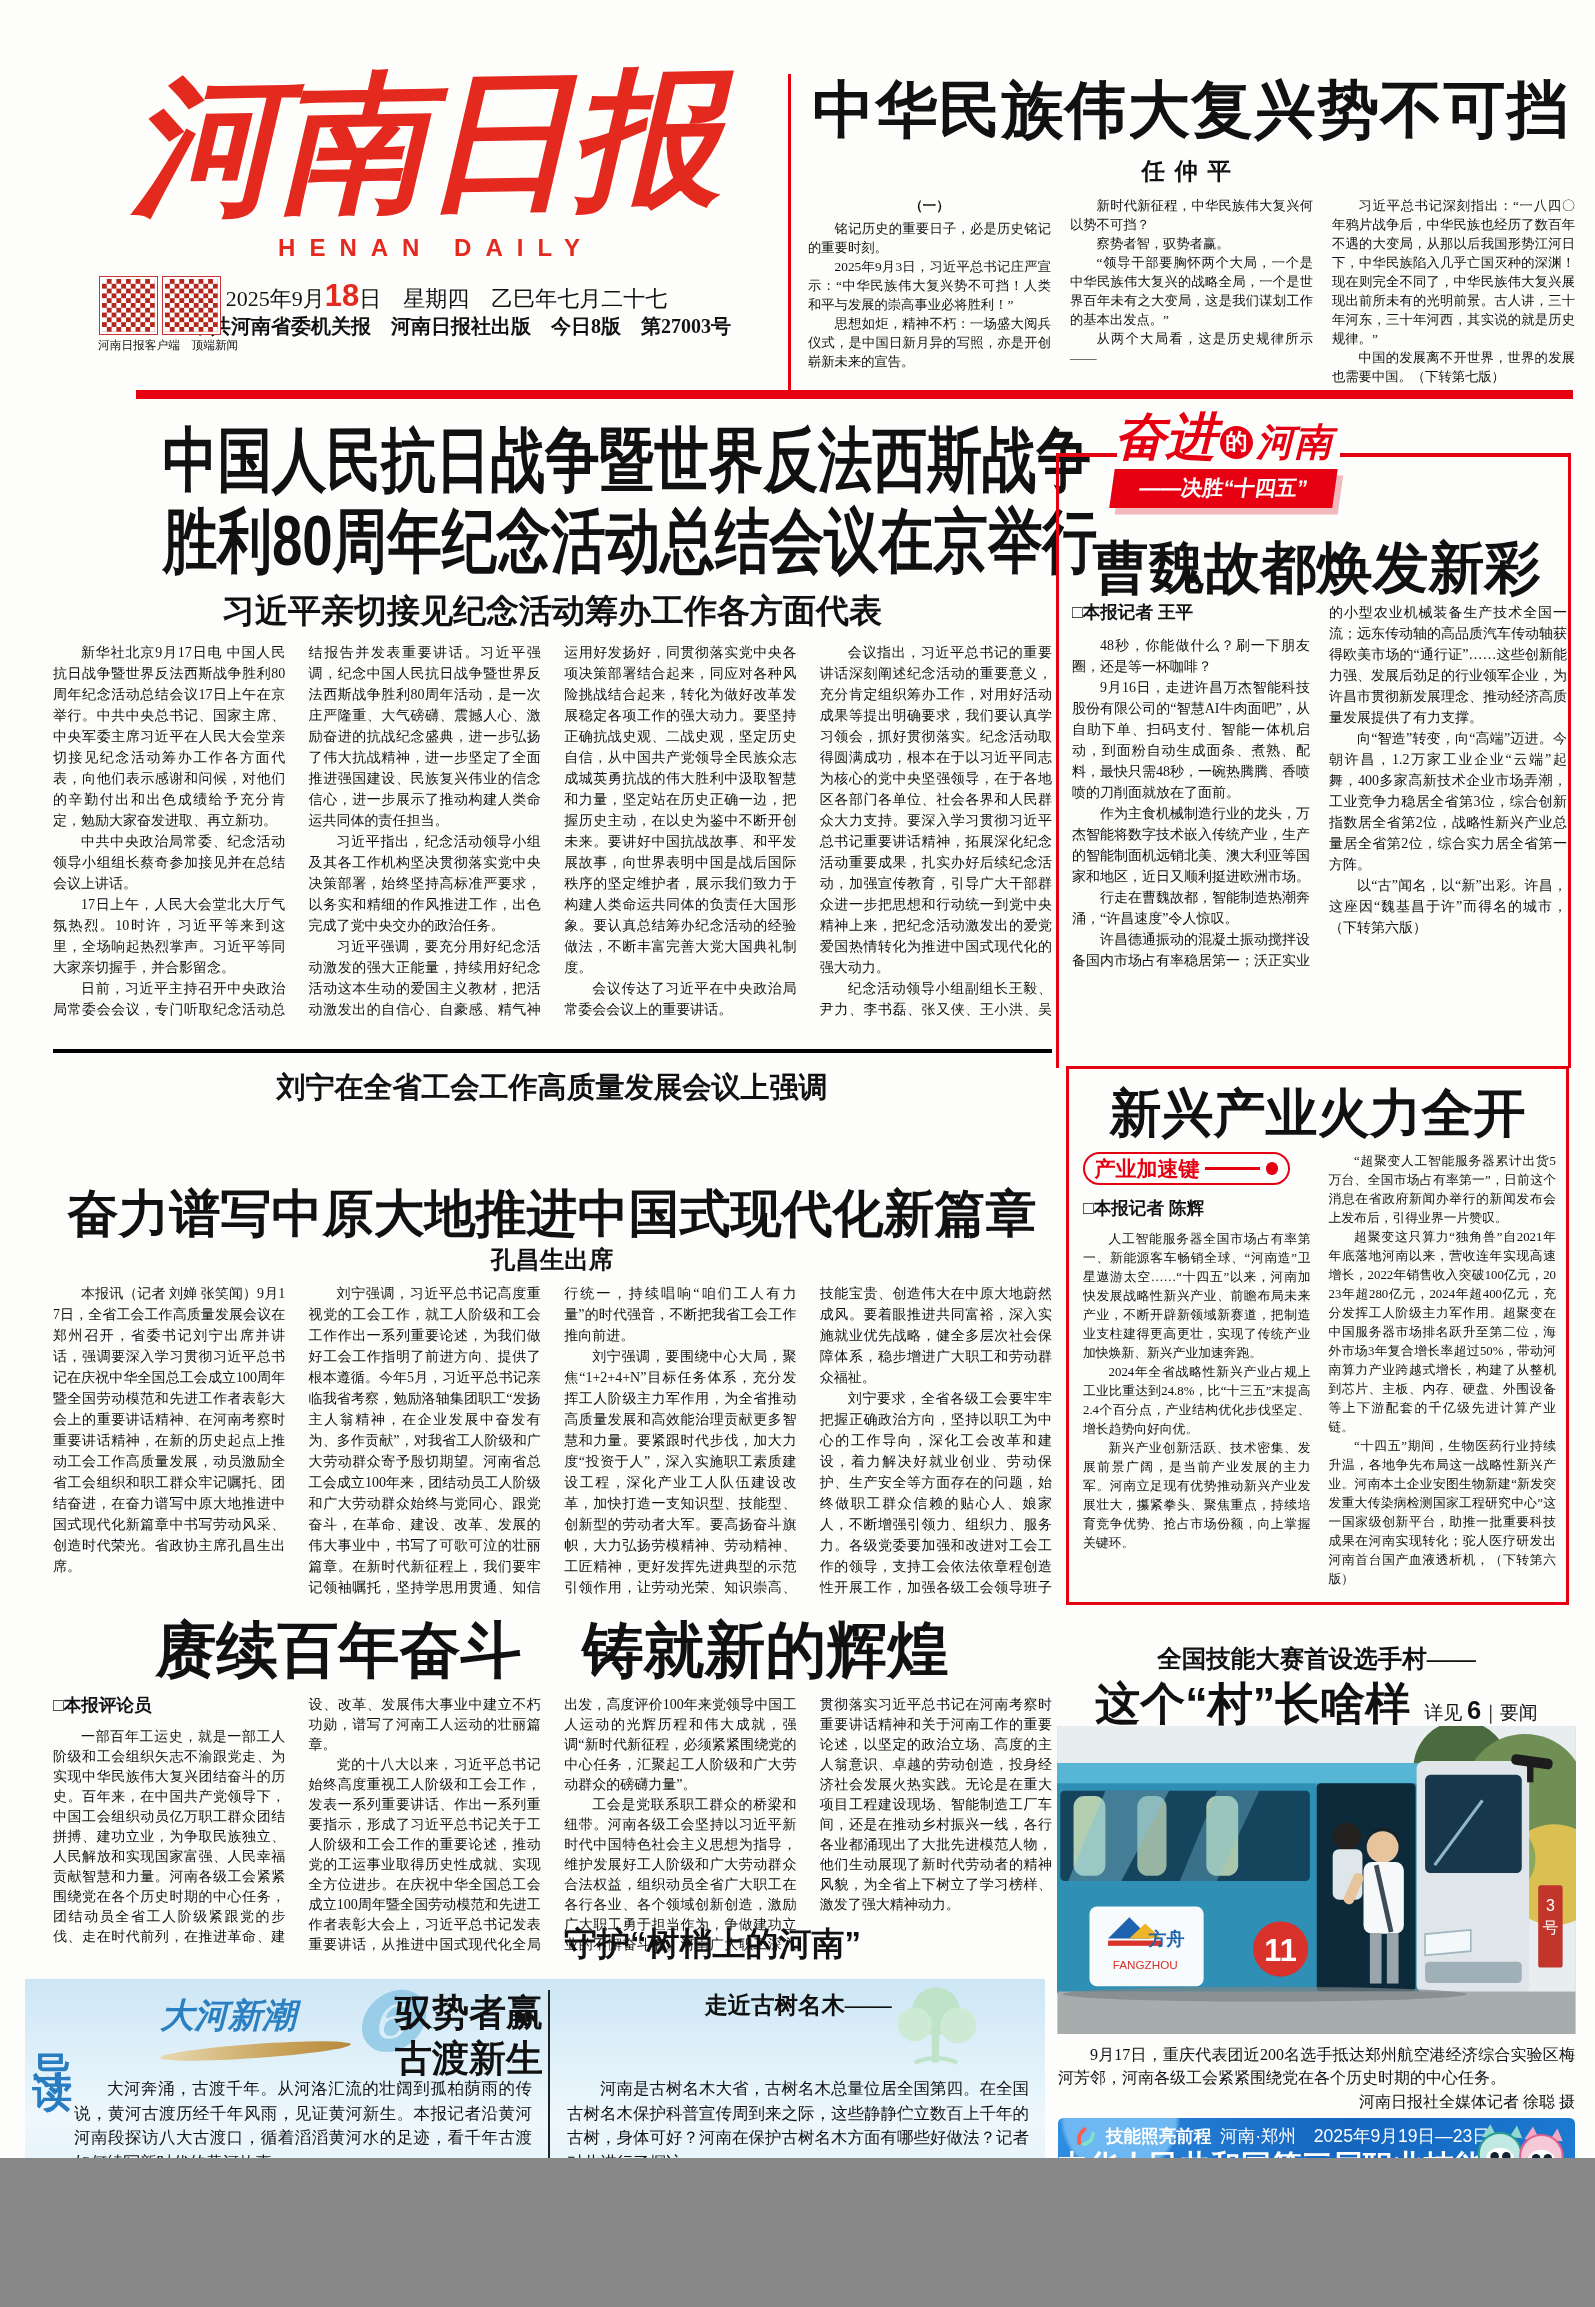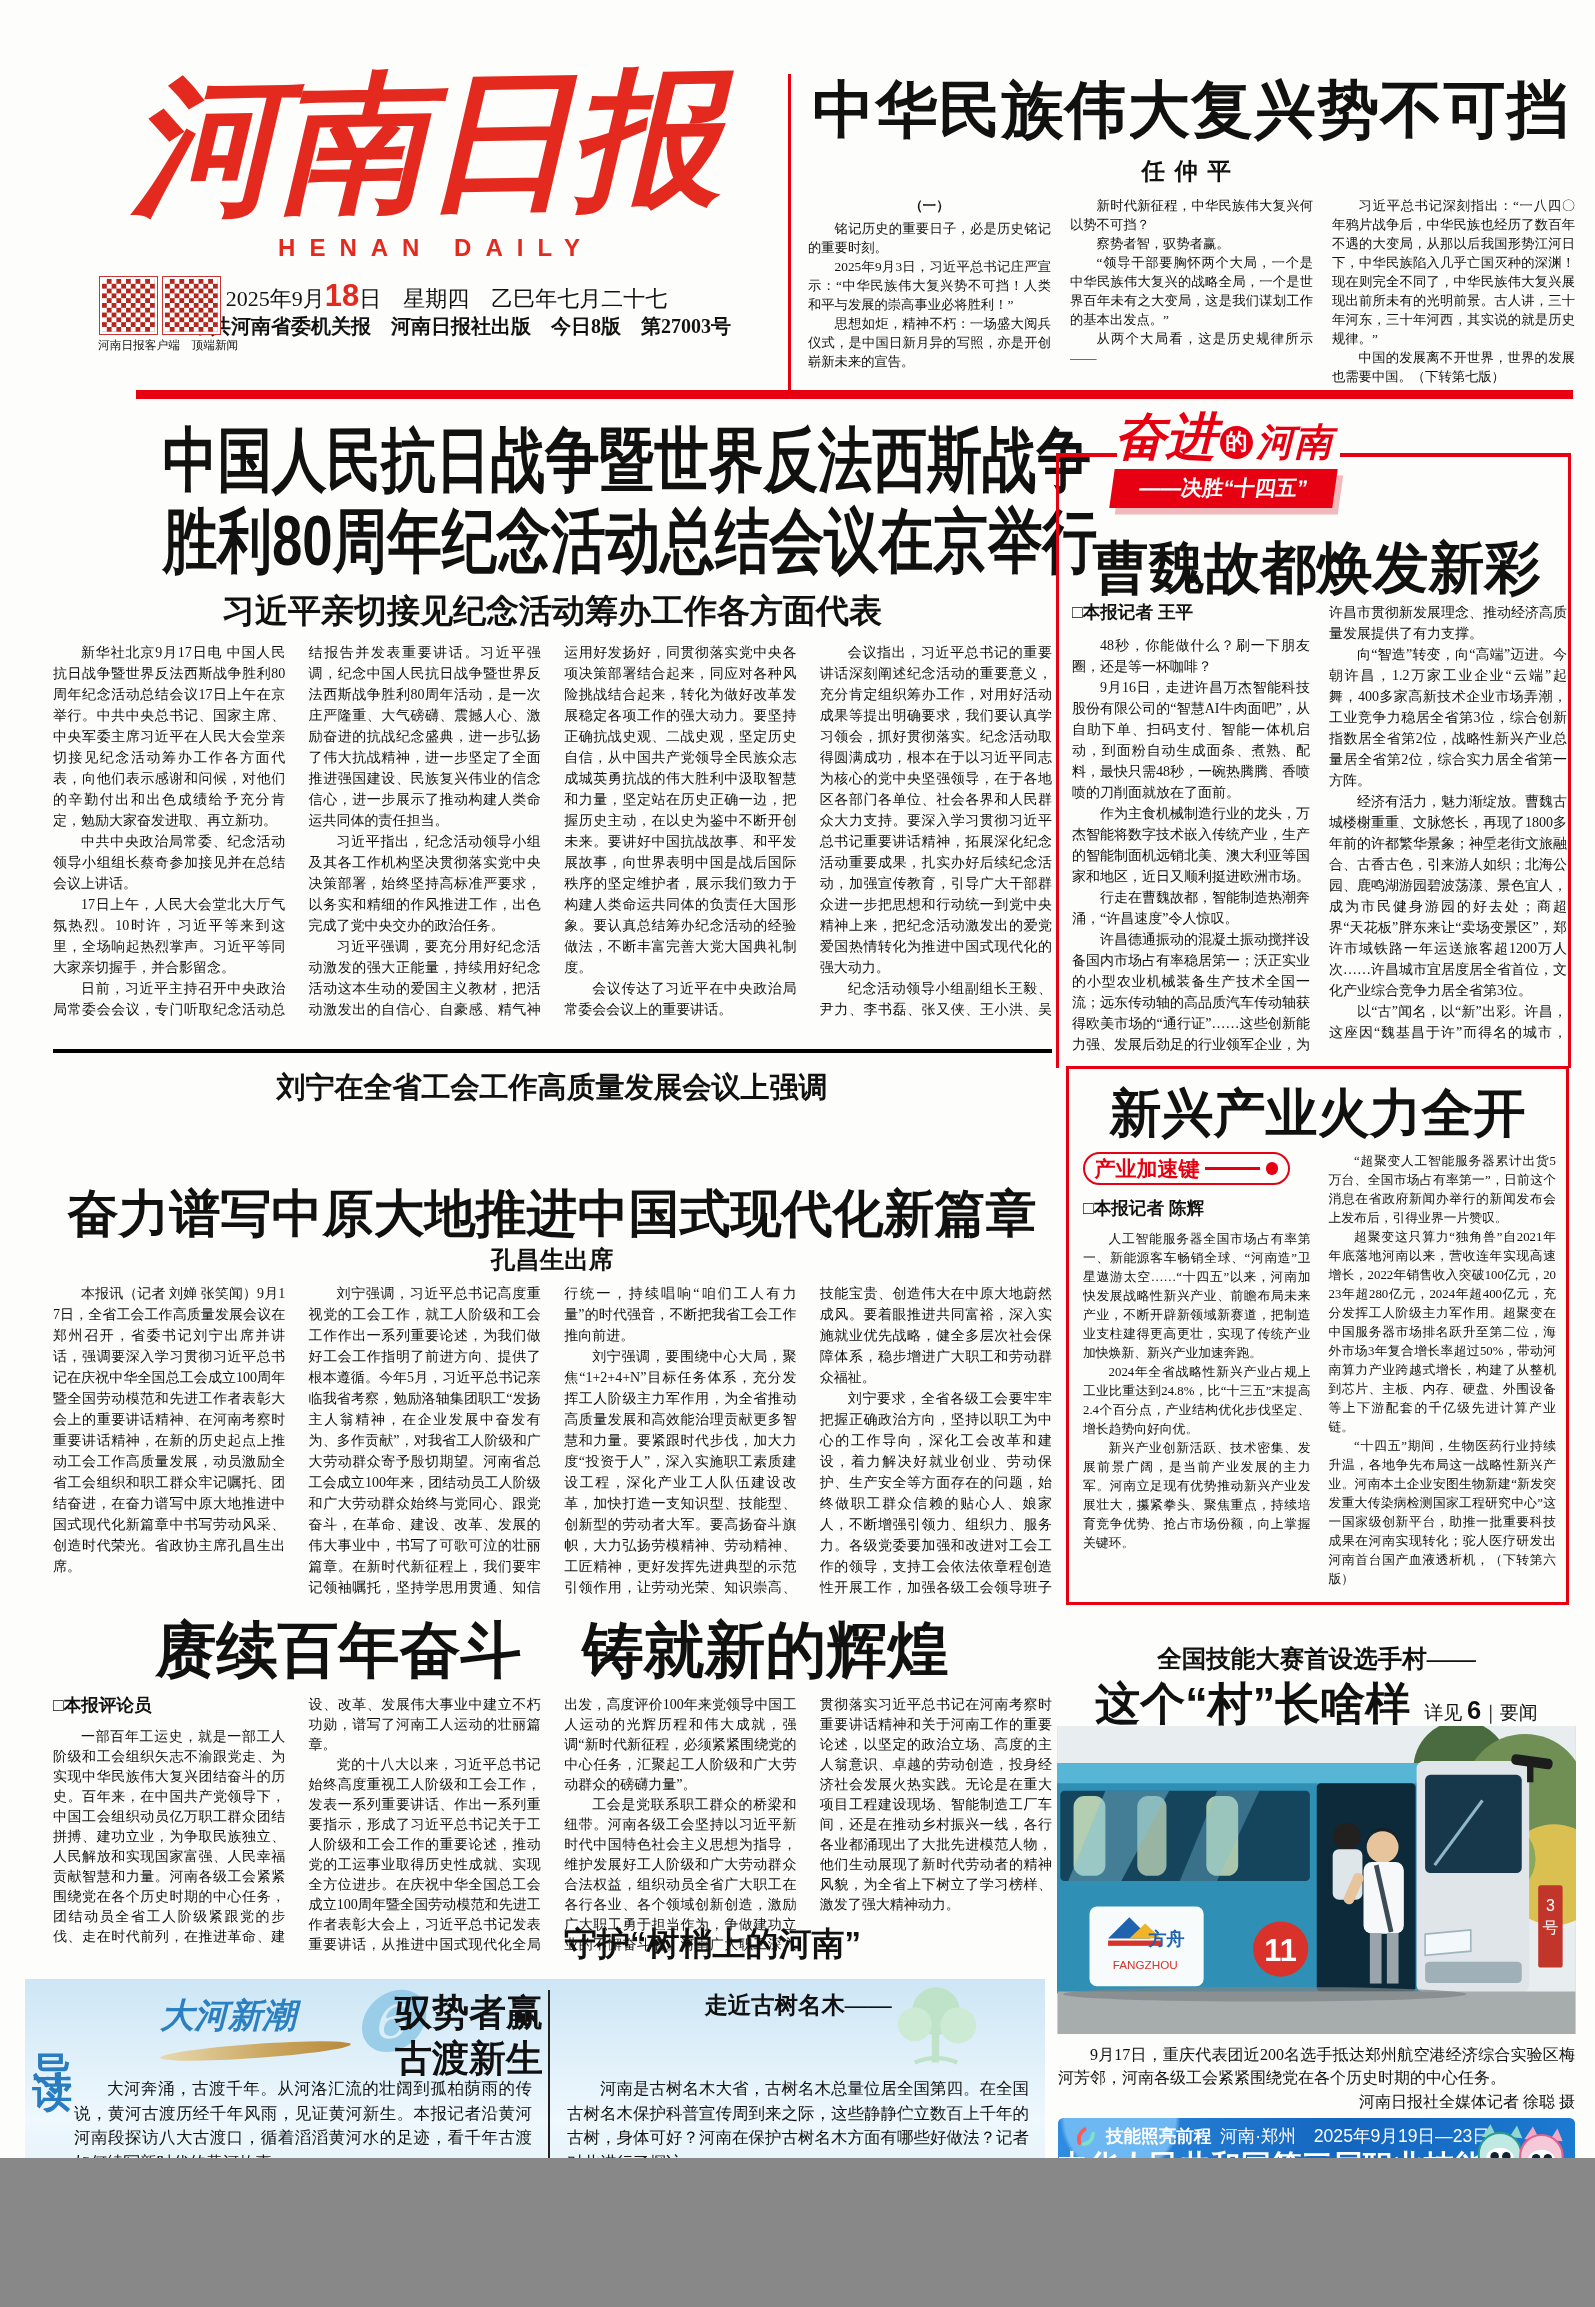--- a/index.html
+++ b/index.html
@@ -220,21 +220,20 @@
   <div class="abs cw-h sans">曹魏故都焕发新彩</div>
   <div class="abs cw-cols cols">
     <div class="byline-sq">□本报记者 王平</div>
     <div>
         <p>48秒，你能做什么？刷一下朋友圈，还是等一杯咖啡？</p>
         <p>9月16日，走进许昌万杰智能科技股份有限公司的“智慧AI牛肉面吧”，从自助下单、扫码支付、智能一体机启动，到面粉自动生成面条、煮熟、配料，最快只需48秒，一碗热腾腾、香喷喷的刀削面就放在了面前。</p>
         <p>作为主食机械制造行业的龙头，万杰智能将数字技术嵌入传统产业，生产的智能制面机远销北美、澳大利亚等国家和地区，近日又顺利挺进欧洲市场。</p>
         <p>行走在曹魏故都，智能制造热潮奔涌，“许昌速度”令人惊叹。</p>
         <p>许昌德通振动的混凝土振动搅拌设备国内市场占有率稳居第一；沃正实业的小型农业机械装备生产技术全国一流；远东传动轴的高品质汽车传动轴获得欧美市场的“通行证”……这些创新能力强、发展后劲足的行业领军企业，为许昌市贯彻新发展理念、推动经济高质量发展提供了有力支撑。</p>
         <p>向“智造”转变，向“高端”迈进。今朝许昌，1.2万家工业企业“云端”起舞，400多家高新技术企业市场弄潮，工业竞争力稳居全省第3位，综合创新指数居全省第2位，战略性新兴产业总量居全省第2位，综合实力居全省第一方阵。</p>
-        <p>经济有活力，魅力渐绽放。曹魏古城楼榭重重、文脉悠长，再现了1800多年前的许都繁华景象；神垕老街文旅融合、古香古色，引来游人如织；北海公园、鹿鸣湖游园碧波荡漾、景色宜人，成为市民健身游园的好去处；商超界“天花板”胖东来让“卖场变景区”，郑许市域铁路一年运送旅客超1200万人次……许昌城市宜居度居全省首位，文化产业综合竞争力居全省第3位。</p>
         <p>以“古”闻名，以“新”出彩。许昌，这座因“魏基昌于许”而得名的城市，（下转第六版）</p>
       </div>
   </div>
 
   <div class="abs redbox"></div>
   <div class="abs xx-h sans">新兴产业火力全开</div>
   <div class="abs xx-cols cols">
     <div class="accel">
       <span class="txt">产业加速键</span>
       <span class="line"></span>

